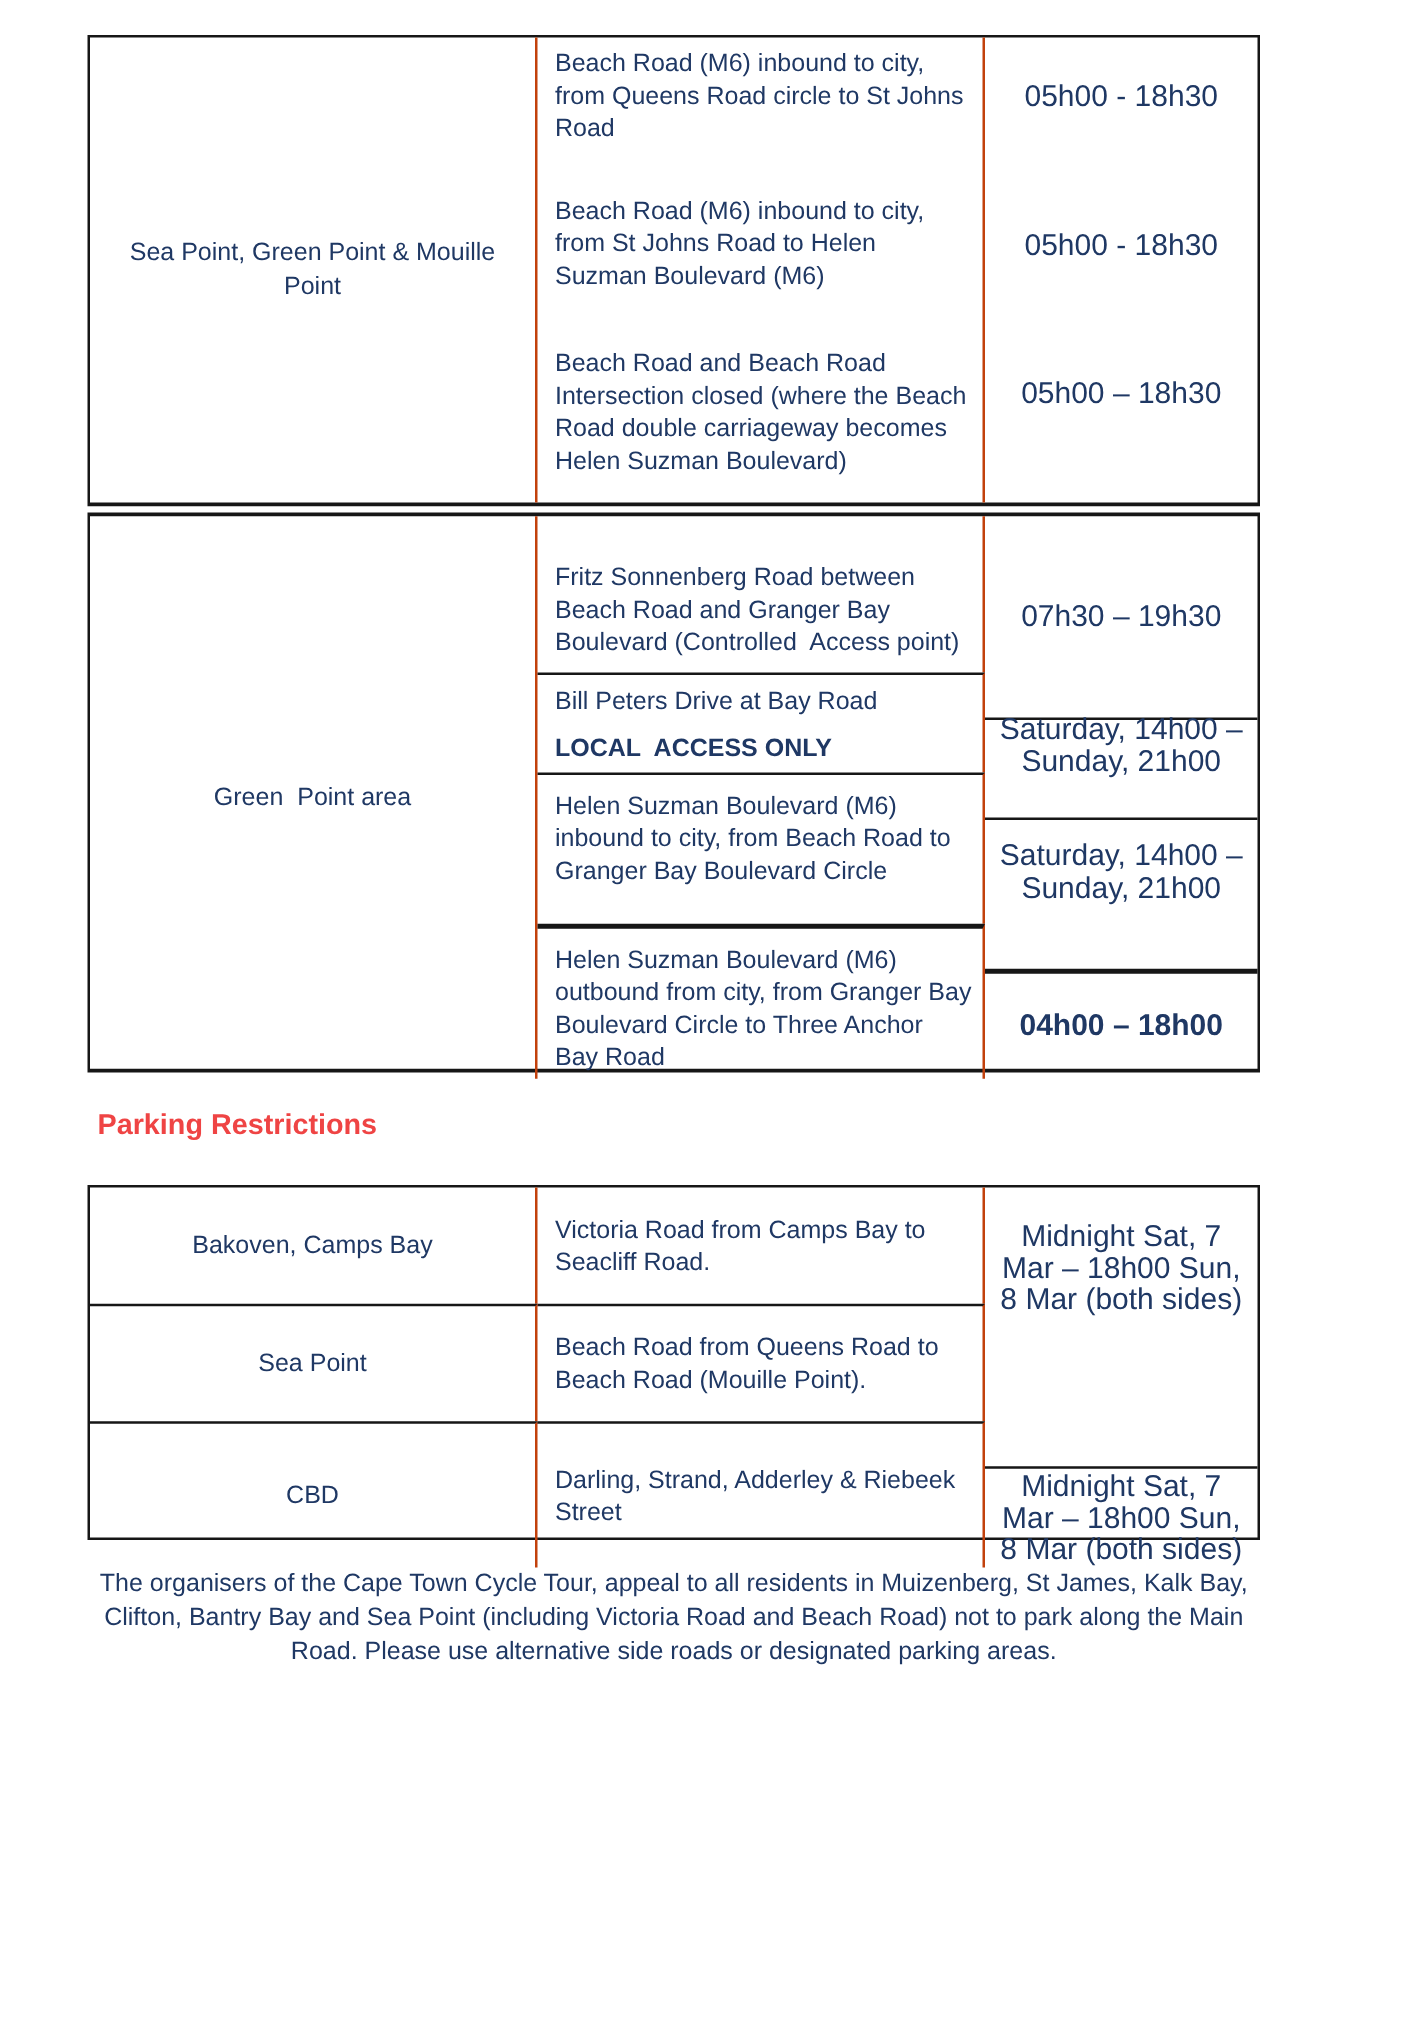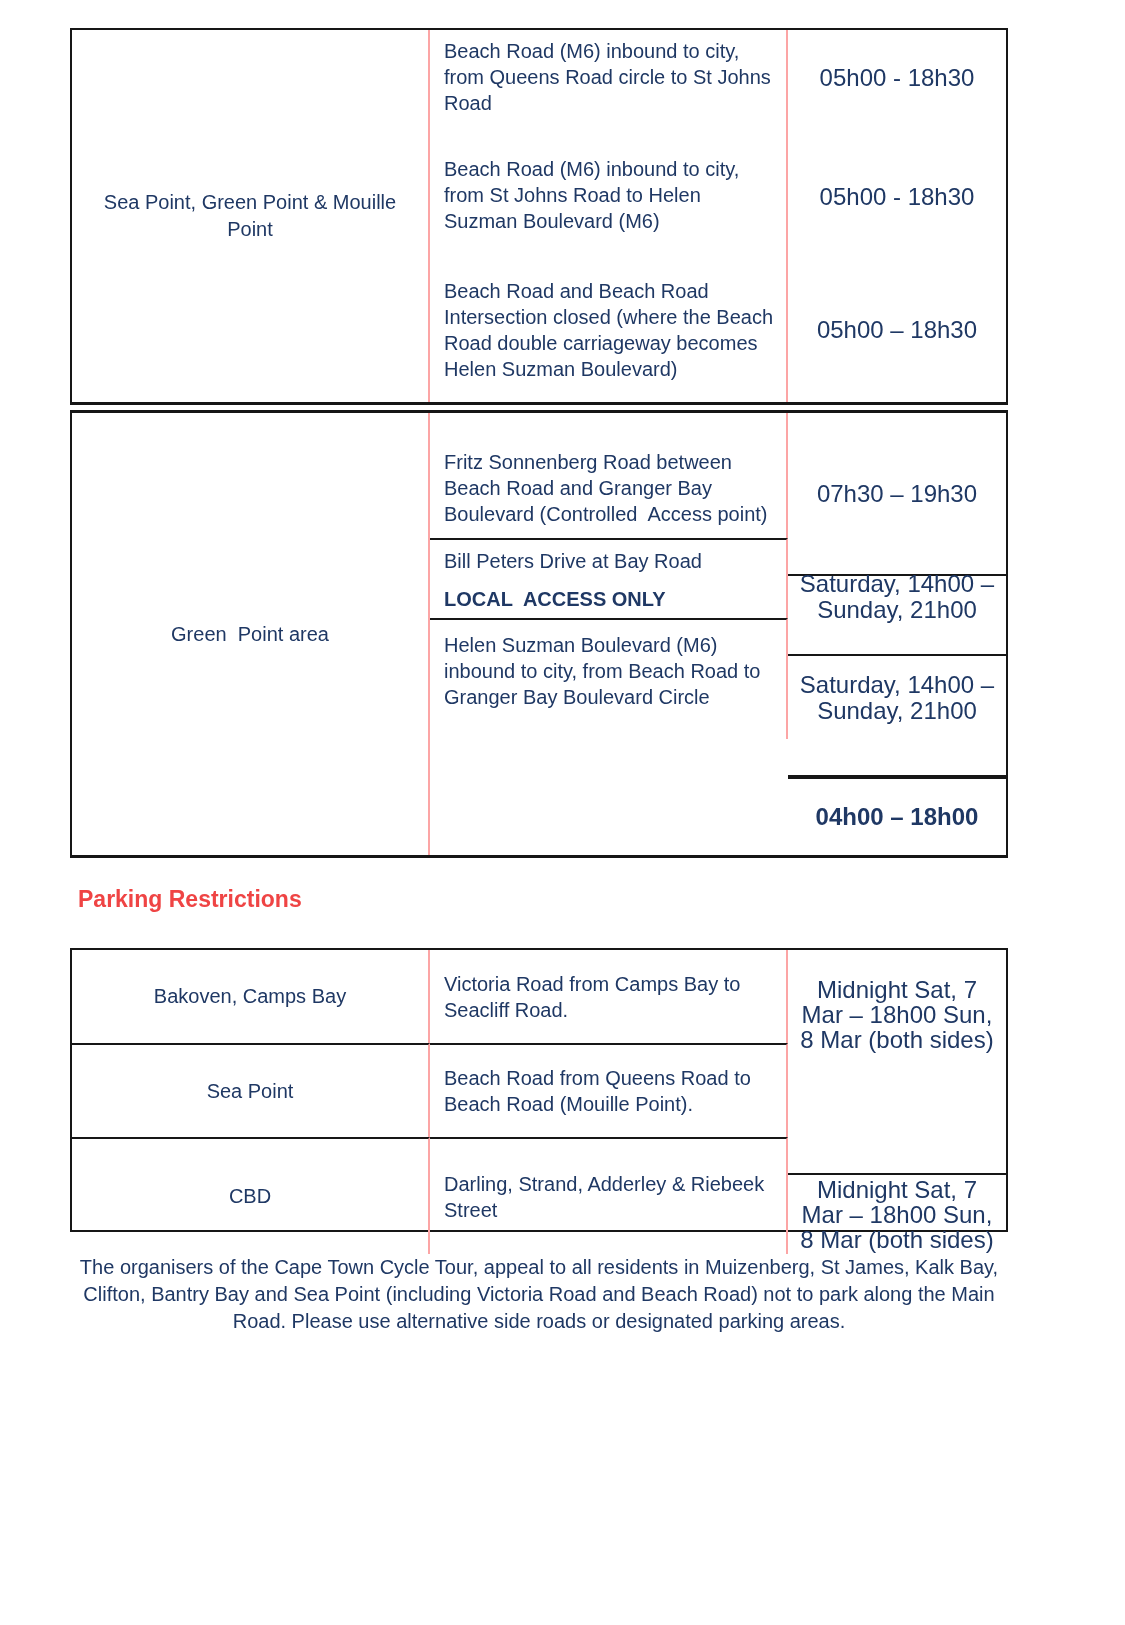--- a/index.html
+++ b/index.html
@@ -12,21 +12,21 @@
     overflow:hidden;
   }
   .tbl{
     position:absolute;left:70px;width:938px;
     box-sizing:border-box;
     display:grid;
     border:2px solid #161616;
     background:#ffffff;
   }
   .cell{box-sizing:border-box;position:relative;}
-  .v-divider{border-right:2px solid #fca5a5;}
+  .v-divider{border-right:2px solid #c2410c;}
   .bt2{border-top:2px solid #161616;}
   .bt4{border-top:4px solid #161616;}
   .area-cell{
     display:flex;align-items:center;justify-content:center;
     text-align:center;padding:0 28px;
     font-size:20px;line-height:27px;
   }
   .road-text{font-size:20px;line-height:26px;margin:0;}
   .time-text{font-size:24px;line-height:26px;margin:0;text-align:center;}
   .prewrap{white-space:pre-wrap;}
@@ -84,21 +84,21 @@
       <span>Sea Point, Green Point &amp; Mouille Point</span>
     </div>
     <div class="cell v-divider roads">
       <p class="road-text abs" style="top:8px">Beach Road (M6) inbound to city, from Queens Road circle to St Johns Road</p>
       <p class="road-text abs" style="top:126px">Beach Road (M6) inbound to city, from St Johns Road to Helen Suzman Boulevard (M6)</p>
       <p class="road-text abs" style="top:248px">Beach Road and Beach Road Intersection closed (where the Beach Road double carriageway becomes Helen Suzman Boulevard)</p>
     </div>
     <div class="cell times">
       <p class="time-text abs" style="top:35px">05h00 - 18h30</p>
       <p class="time-text abs" style="top:154px">05h00 - 18h30</p>
-      <p class="time-text abs" style="top:287px">05h00 – 18h30</p>
+      <p class="time-text abs" style="top:272px">05h00 – 18h30</p>
     </div>
   </section>
 
   <section class="tbl tbl-b">
     <div class="cell v-divider area-cell prewrap">
       <span>Green  Point area</span>
     </div>
 
     <div class="cell v-divider road-cell" style="grid-column:2;grid-row:1;padding-top:36px">
       <p class="road-text prewrap">Fritz Sonnenberg Road between Beach Road and Granger Bay Boulevard (Controlled  Access point)</p>
@@ -115,20 +115,23 @@
       <p class="time-text">Saturday, 14h00 – Sunday, 21h00</p>
     </div>
 
     <div class="cell v-divider road-cell bt2" style="grid-column:2;grid-row:3">
       <p class="road-text">Helen Suzman Boulevard (M6) inbound to city, from Beach Road to Granger Bay Boulevard Circle</p>
     </div>
     <div class="cell time-cell bt2" style="grid-column:3;grid-row:3">
       <p class="time-text">Saturday, 14h00 – Sunday, 21h00</p>
     </div>
 
+    <div class="cell v-divider road-cell bt4" style="grid-column:2;grid-row:4">
+      <p class="road-text">Helen Suzman Boulevard (M6) outbound from city, from Granger Bay Boulevard Circle to Three Anchor Bay Road</p>
+    </div>
     <div class="cell time-cell bt4" style="grid-column:3;grid-row:4">
       <p class="time-text semibold">04h00 – 18h00</p>
     </div>
   </section>
 
   <h2 class="parking-heading">Parking Restrictions</h2>
 
   <section class="tbl tbl-c">
     <div class="cell v-divider area-cell" style="grid-column:1;grid-row:1">
       <span>Bakoven, Camps Bay</span>

